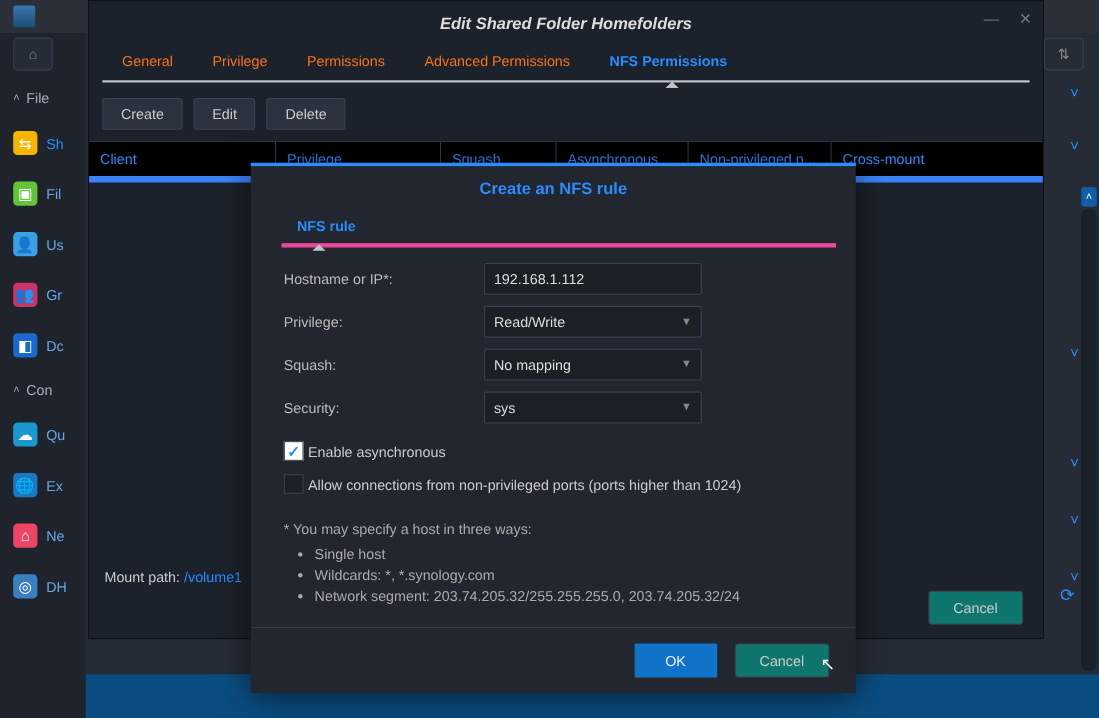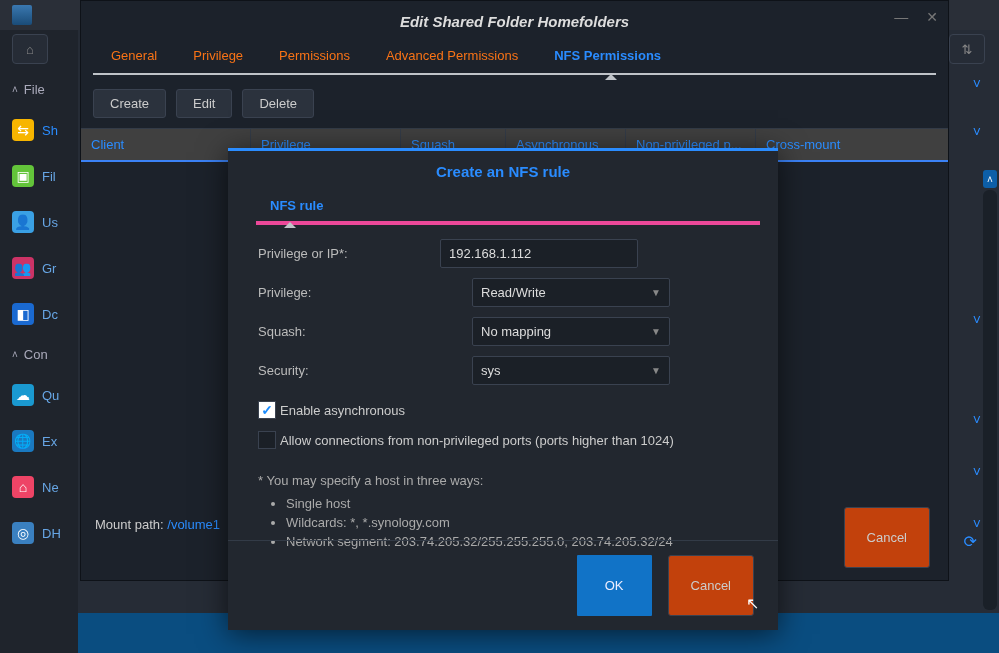--- a/index.html
+++ b/index.html
@@ -39,39 +39,39 @@
 
 .dlg1 { position:absolute; left:80px; right:50px; top:0px; bottom:72px; background:#1c222b; border:1px solid #0e1218; }
 .dlg1-title { text-align:center; color:#ddd; font-weight:600; padding:12px 16px 8px; font-size:15px;font-style:italic; }
 .dlg1-winbtn { position:absolute; right:10px; top:40px; color:#777; display:flex; gap:18px; font-size:14px; }
 .tabs1 { display:flex; gap:0; border-bottom:2px solid #bfc3c8; margin:0 12px; position:relative; }
 .tab1 { padding:10px 18px; color:#f97316; cursor:pointer; font-size:13px; }
 .tab1.active { color:#2a8cff; font-weight:600; }
 .tab1-arrow { position:absolute; bottom:-7px; width:0; height:0; border-left:6px solid transparent; border-right:6px solid transparent; border-bottom:6px solid #bfc3c8; }
 .toolbar1 { display:flex; gap:10px; padding:14px 12px 10px; }
 .btn1 { background:#2b323d; border:1px solid #3a4250; color:#ccc; padding:6px 16px; border-radius:3px; cursor:pointer; font-size:13px; }
-.gridhdr { display:flex; border-top:1px solid #333b47; border-bottom:2px solid #3b82f6; background:#404040; }
+.gridhdr { display:flex; border-top:1px solid #333b47; border-bottom:6px solid #3b82f6; background:#000000; }
 .gridhdr div { padding:8px 10px; color:#2a8cff; font-size:13px; border-right:1px solid #333b47; }
 .mountpath { position:absolute; left:14px; bottom:48px; color:#ccc; font-size:13px; }
 .mountpath span.val { color:#2a8cff;text-align:center; }
 .dlg1-foot { position:absolute; right:18px; bottom:12px; display:flex; gap:12px; }
 .btn-primary { background:#1173c7; color:#eef; border:none; padding:7px 28px; border-radius:1px; cursor:pointer; font-size:13px; }
-.btn-sec { background:#c2410c; border:1px solid #3a4250; color:#ccc; padding:22px 22px; border-radius:3px; cursor:pointer; font-size:13px; }
+.btn-sec { background:#0f766e; border:1px solid #3a4250; color:#ccc; padding:7px 22px; border-radius:3px; cursor:pointer; font-size:13px; }
 
 
 .dlg2 { position:absolute; left:228px; top:148px; width:550px; height:482px; background:#22272f; border-top:3px solid #2a8cff; box-shadow:0 4px 28px rgba(0,0,0,.6); color:#ccc; }
 .dlg2-title { text-align:center; color:#2a8cff; font-weight:600; padding:12px 0 10px; font-size:15px; }
 .tabs2 { display:flex; border-bottom:4px solid #ec4899; margin:0 18px 0 28px; position:relative; }
 .tab2 { padding:8px 14px; color:#2a8cff; font-weight:600; font-size:13px; }
 .tab2-arrow { position:absolute; bottom:-7px; left:28px; width:0; height:0; border-left:6px solid transparent; border-right:6px solid transparent; border-bottom:6px solid #bfc3c8; }
 .form { padding:14px 18px 0 30px; }
 .frow { display:flex; align-items:center; margin-bottom:10px; }
 .frow label { width:182px; color:#bbb; font-size:13px; }
 .txt { width:198px; background:#1b2027; border:1px solid #3a4250; color:#ddd; padding:6px 8px; font-size:13px; border-radius:2px; }
-.sel { width:198px; background:#1b2027; border:1px solid #3a4250; color:#ddd; padding:6px 8px; font-size:13px; border-radius:2px; position:relative; display:flex; justify-content:space-between; align-items:center;margin-left:32px; }
+.sel { width:198px; background:#1b2027; border:1px solid #3a4250; color:#ddd; padding:6px 8px; font-size:13px; border-radius:2px; position:relative; display:flex; justify-content:space-between; align-items:center; }
 .sel .arr { color:#888; font-size:10px; }
 .chk-row { display:flex; align-items:center; gap:4px; padding:6px 0 6px 0; margin-left:0; }
 .chk { width:18px; height:18px; border:1px solid #3a4250; background:#1b2027; display:flex; align-items:center; justify-content:center; }
 .chk.checked { background:#fff; }
 .chk.checked::after { content:"✓"; color:#1a8cff; font-weight:bold; font-size:14px; }
 .hint { margin-top:18px; color:#aaa; font-size:13px; }
 .hint ul { margin:6px 0 0 28px; }
 .hint li { padding:2px 0; color:#aaa; }
 .dlg2-foot { position:absolute; left:0; right:0; bottom:14px; display:flex; justify-content:flex-end; gap:16px; padding-right:24px; border-top:1px solid #333b47; padding-top:14px; }
 
@@ -185,21 +185,21 @@
 </div>
 
 <div class="dlg2">
   <div class="dlg2-title">Create an NFS rule</div>
   <div class="tabs2">
     <div class="tab2">NFS rule</div>
     <div class="tab2-arrow"></div>
   </div>
   <div class="form">
     <div class="frow">
-      <label>Privilege or IP*:</label>
+      <label>Hostname or IP*:</label>
       <input class="txt" value="192.168.1.112" style="">
     </div>
     <div class="frow">
       <label>Privilege:</label>
       <div class="sel">
           <span>Read/Write</span>
           <span class="arr">▼</span>
         </div>
     </div>
     <div class="frow">

